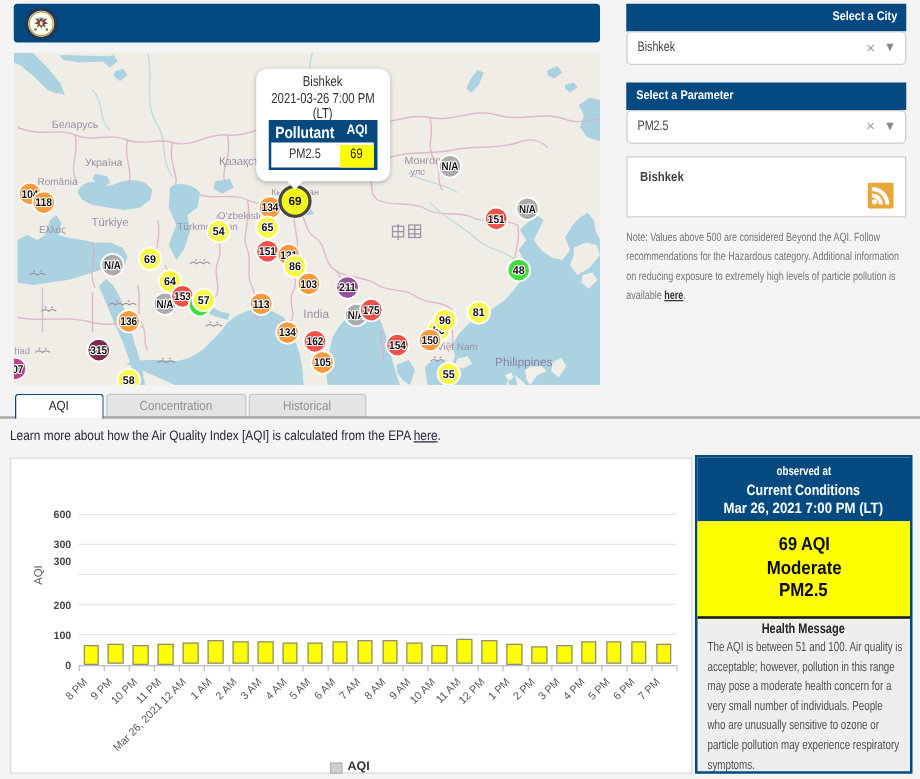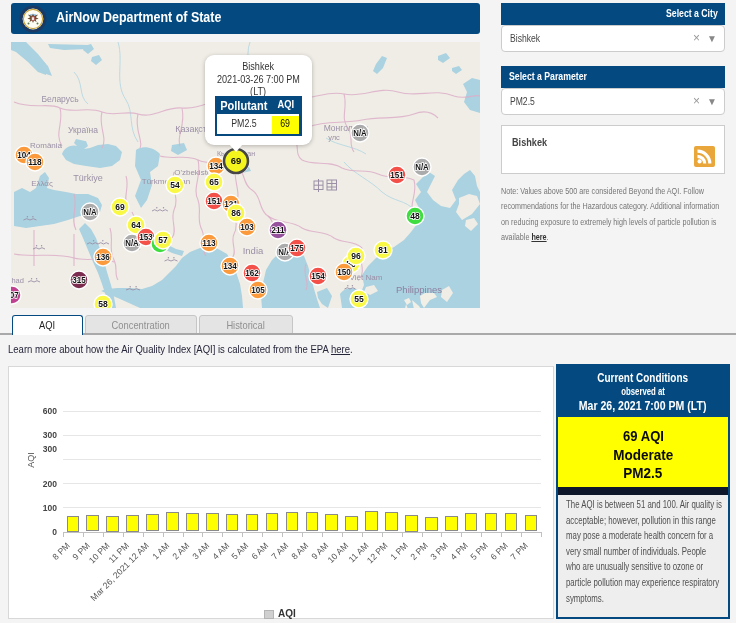--- a/index.html
+++ b/index.html
@@ -9,38 +9,37 @@
 #hdr { left:11px; top:3px; width:469px; height:31px; background:#044a81; border-radius:3px; }
 #map { left:11px; top:42px; width:469px; height:266px; background:#f0ede6; overflow:hidden; }
 .rc-hd { left:501px; width:224px; height:22px; background:#044a81; color:#fff; font-weight:bold; font-size:10px; line-height:22px; padding-left:8px; }
 .rc-sel { left:501px; width:224px; height:27px; background:#fff; border:1px solid #ccc; border-radius:4px; font-size:11px; color:#444; line-height:25px; padding-left:8px; }
 #rssbox { left:501px; top:125px; width:224px; height:49px; background:#fff; border:1px solid #ccc; }
 .tab { top:315px; height:19px; font-size:10.5px; text-align:center; border-radius:3px 3px 0 0; }
 #tabline { left:0; top:333px; width:736px; height:2px; background:#a9a9a9; }
 #chart { left:8px; top:366px; width:546px; height:253px; background:#fff; border:1px solid #d8d8d8; }
 #cc { left:556px; top:364px; width:174px; height:255px; border:2px solid #044a81; background:#eee; }
 #cc .hd { background:#044a81; color:#fff; text-align:center; padding-top:5px; height:51px; }
-#cc .yl { background:#ffff00; color:#0b0b0b; text-align:center; font-weight:bold; font-size:15px; height:78px; padding-top:10px; line-height:18.5px; border-bottom:8px solid #0f172a; }
+#cc .yl { background:#ffff00; color:#0b0b0b; text-align:center; font-weight:bold; font-size:15px; height:78px; padding-top:10px; line-height:18.5px; border-bottom:2px solid #0f172a; }
 #cc .hm { padding:2px 8px; }
 .ctr { transform-origin:50% 50%; display:inline-block; white-space:nowrap; }
 </style>
 </head>
 <body>
 <div class="abs" id="hdr">
   <svg class="abs" style="left:8px;top:2px;" width="28" height="28" viewBox="0 0 28 28">
     <circle cx="14" cy="14" r="13.5" fill="#1b3a63"></circle>
     <circle cx="14" cy="14" r="10.4" fill="#fdfdf3"></circle>
     <circle cx="14" cy="14" r="9.6" fill="none" stroke="#c9a33c" stroke-width="1.1"></circle>
     <path d="M9 11 a6 5 0 0 1 10 0 z" fill="#9ec7e8"></path>
     <path d="M14 9 l1.2 2 3.8 -1.4 -2.2 2.6 2.8 1.6 -3 .6 1 2.6 -2.6 -1.4 -1 2.4 -1 -2.4 -2.6 1.4 1 -2.6 -3 -.6 2.8 -1.6 -2.2 -2.6 3.8 1.4 z" fill="#6b4a2c"></path>
     <path d="M12.6 11.8 h2.8 v2.6 a1.4 1.3 0 0 1 -2.8 0 z" fill="#f4f4f4" stroke="#b04040" stroke-width="0.7"></path>
     <circle cx="9.5" cy="18.5" r="1" fill="#5a7a4a"></circle>
       <circle cx="18.5" cy="18.5" r="1" fill="#5a7a4a"></circle>
   </svg>
-  <div class="abs" style="left:45px;top:5px;color:#fff;font-size:15px;font-weight:bold;"><span class="nx" style="transform:scaleX(0.83);">AirNow Department of State</span></div>
 </div>
 
 <div class="abs" id="map">
     <svg width="469" height="266" viewBox="0 0 469 266" style="position:absolute;left:0;top:0;">
       <g transform="translate(3,0)">
         <path d="M-3,0 L12,0 24,12 32,22 32,33 24,30 14,20 2,10 -3,8 Z" fill="#abd2e0"></path>
         <path d="M26,16 l8,8 4,10 -6,-2 -8,-10 Z" fill="#abd2e0"></path>
         <path d="M34,2 L74,3 74,7 50,8 36,6 Z" fill="#abd2e0"></path>
         <path d="M70,4 l7,-2 3,5 -6,5 -5,-4 Z" fill="#abd2e0"></path>
         <path d="M78,15 l7,-2 3,5 -6,5 -5,-4 Z" fill="#abd2e0"></path>
@@ -398,21 +397,22 @@
     <div style="position:absolute;left:417.0px;top:171.5px;width:100px;height:10px;">
       <span style="position:absolute;right:0;top:0;white-space:nowrap;font-size:8.7px;color:#555;transform:rotate(-45deg);transform-origin:100% 50%;">7 PM</span>
     </div>
     <div style="position:absolute;left:532.0px;top:164.5px;width:1px;height:5px;background:#c0c0c0;"></div>
     <div style="position:absolute;left:255px;top:243px;width:10px;height:9px;background:#d0d0d0;border:1px solid #b5b5b5;"></div>
     <div style="position:absolute;left:269px;top:241px;font-size:10px;font-weight:bold;color:#333;">AQI</div>
   </div>
 
 <div class="abs" id="cc">
   <div class="hd">
+    <div style="font-size:10px;font-weight:bold;line-height:14px;"><span class="ctr" style="transform:scaleX(0.78);">observed at</span></div>
     <div style="font-size:12px;font-weight:bold;line-height:14px;"><span class="ctr" style="transform:scaleX(0.83);">Current Conditions</span></div>
-    <div style="font-size:10px;font-weight:bold;line-height:14px;"><span class="ctr" style="transform:scaleX(0.78);">observed at</span></div>
     <div style="font-size:12px;font-weight:bold;line-height:15px;"><span class="ctr" style="transform:scaleX(0.88);">Mar 26, 2021 7:00 PM (LT)</span></div>
   </div>
   <div class="yl"><span class="ctr" style="transform:scaleX(0.87);">69 AQI</span><br><span class="ctr" style="transform:scaleX(0.9);">Moderate</span><br><span class="ctr" style="transform:scaleX(0.9);">PM2.5</span></div>
   <div class="hm">
+    <div style="text-align:center;font-weight:bold;font-size:11px;color:#222;margin-bottom:1px;line-height:13px;"><span class="ctr" style="transform:scaleX(0.8);">Health Message</span></div>
     <div style="font-size:10.5px;color:#4f4f4f;line-height:15.6px;"><div class="nx" style="transform:scaleX(0.746);width:210px;white-space:normal;">The AQI is between 51 and 100. Air quality is acceptable; however, pollution in this range may pose a moderate health concern for a very small number of individuals. People who are unusually sensitive to ozone or particle pollution may experience respiratory symptoms.</div></div>
   </div>
 </div>
 
 </body></html>

